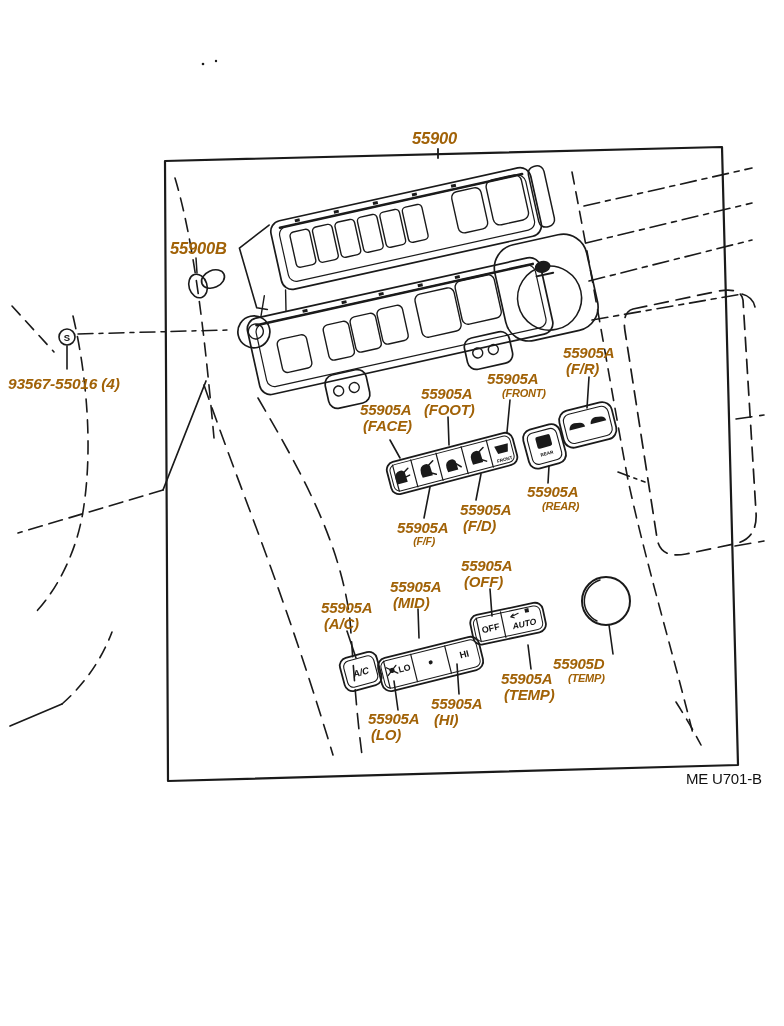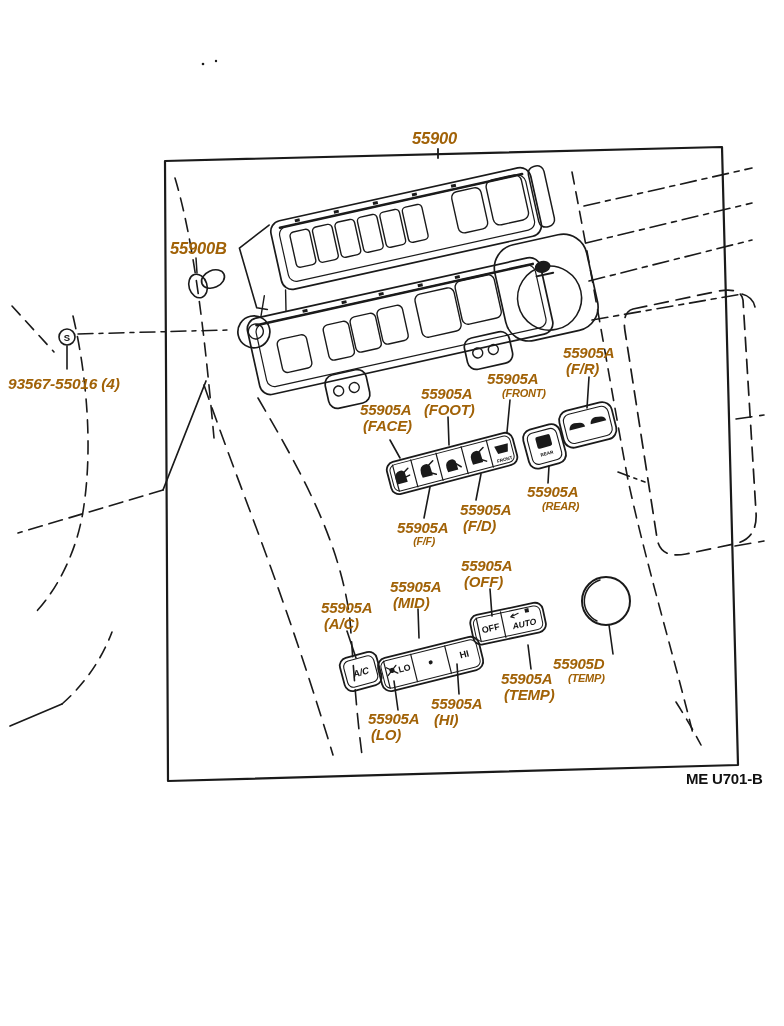--- a/index.html
+++ b/index.html
@@ -5,21 +5,21 @@
   html,body{margin:0;padding:0;background:#fff;}
   #page{position:relative;width:784px;height:1026px;background:#ffffff;overflow:hidden;
         font-family:"Liberation Sans","DejaVu Sans",sans-serif;color:#111;}
   #lineart{position:absolute;left:0;top:0;}
   .plabel{position:absolute;font-weight:bold;font-size:15px;line-height:16px;
           letter-spacing:-0.2px;white-space:nowrap;color:#a16207;font-style:italic;}
   .plabel .pv{display:block;margin-left:3px;}
   .plabel .sm{font-size:11px;line-height:12px;padding-left:12px;}
   .plabel .xs{font-size:10.5px;line-height:11px;text-align:center;}
   .big{font-size:16.5px;}
-  .footer-code{position:absolute;left:686px;top:770px;font-weight:bold;font-size:15px;
+  .footer-code{position:absolute;left:686px;top:770px;font-weight:normal;font-size:15px;
           letter-spacing:-0.2px;color:#111;}
   svg text{font-family:"Liberation Sans","DejaVu Sans",sans-serif;fill:#111;}
 </style>
 </head>
 <body>
 
 <div id="page">
 
 <svg id="lineart" width="784" height="1026" viewBox="0 0 784 1026" stroke="#1a1a1a" fill="none" stroke-linecap="round" stroke-linejoin="round">
 

